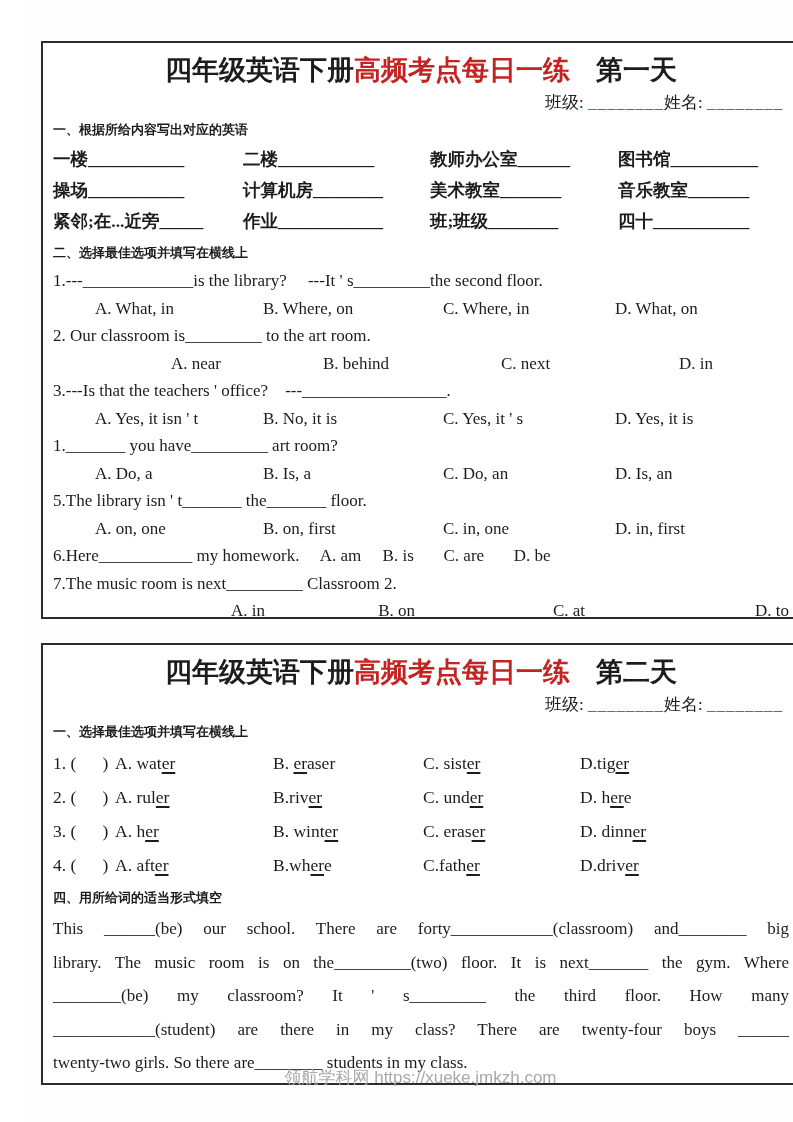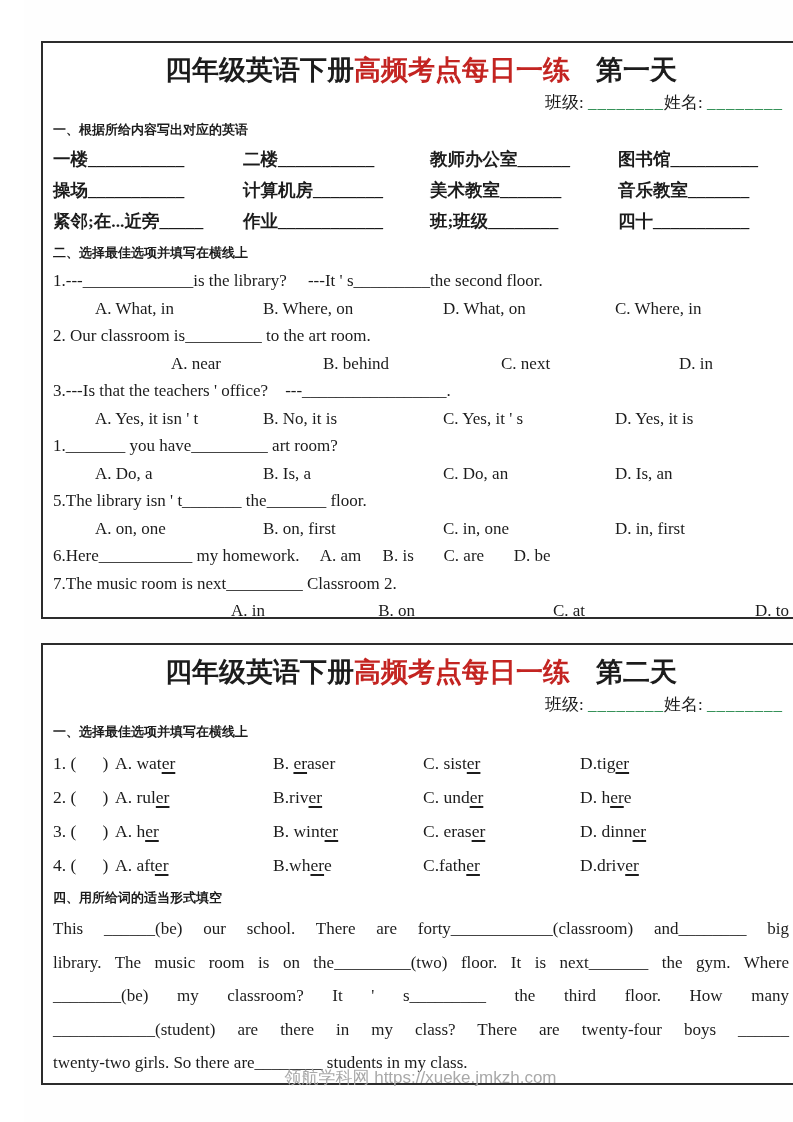--- a/index.html
+++ b/index.html
@@ -18,21 +18,21 @@
   }
   #box1 { top:41px;  height:578px; }
   #box2 { top:643px; height:442px; }
 
   .title { text-align:center; font-size:27px; font-weight:700; line-height:42px; white-space:nowrap; }
   .title .red  { color:#c32421; }
   .title .day  { margin-left:26px; }
 
   .nameline { text-align:right; font-size:17px; line-height:23px; padding-right:6px; }
   .nameline .lbl { color:#1c1c1c; }
-  .blank-gray { color:#15803d; letter-spacing:1px; }
+  .blank-gray { color:#be185d; letter-spacing:1px; }
 
   .sec-h { font-weight:700; font-size:13px; line-height:28px; margin-top:2px; }
 
   .vocab-row { display:grid; grid-template-columns:190px 187px 188px 1fr;
                font-weight:700; font-size:17.5px; line-height:31px; }
 
   .stem { font-size:17px; line-height:27.5px; }
   .opts { display:grid; grid-template-columns:168px 180px 172px 1fr;
           padding-left:42px; font-size:17px; line-height:27.5px; }
   .opts.indent { padding-left:118px; grid-template-columns:152px 178px 178px 1fr; }
@@ -85,22 +85,22 @@
       <span data-bind="day1.vocab.rows.2.2">班;班级________</span>
       <span data-bind="day1.vocab.rows.2.3">四十___________</span>
     </div>
 
     <div class="sec-h" data-bind="day1.mcq.heading">二、选择最佳选项并填写在横线上</div>
 
     <div class="stem" data-bind="day1.mcq.questions.0.stem">1.---_____________is the library?     ---It ' s_________the second floor.</div>
     <div class="opts">
       <span data-bind="day1.mcq.questions.0.options.0">A. What, in</span>
       <span data-bind="day1.mcq.questions.0.options.1">B. Where, on</span>
+      <span data-bind="day1.mcq.questions.0.options.2">C. Where, in</span>
       <span data-bind="day1.mcq.questions.0.options.3">D. What, on</span>
-      <span data-bind="day1.mcq.questions.0.options.2">C. Where, in</span>
     </div>
 
     <div class="stem" data-bind="day1.mcq.questions.1.stem">2. Our classroom is_________ to the art room.</div>
     <div class="opts indent">
       <span data-bind="day1.mcq.questions.1.options.0">A. near</span>
       <span data-bind="day1.mcq.questions.1.options.1">B. behind</span>
       <span data-bind="day1.mcq.questions.1.options.2">C. next</span>
       <span data-bind="day1.mcq.questions.1.options.3">D. in</span>
     </div>
 

